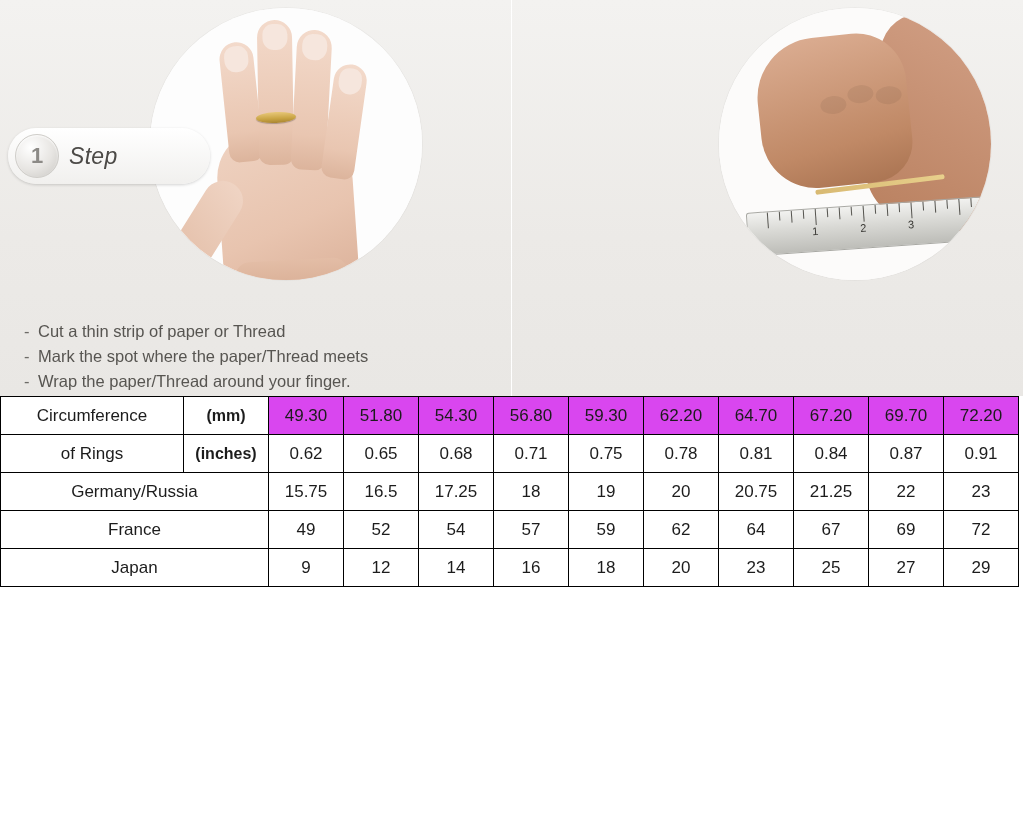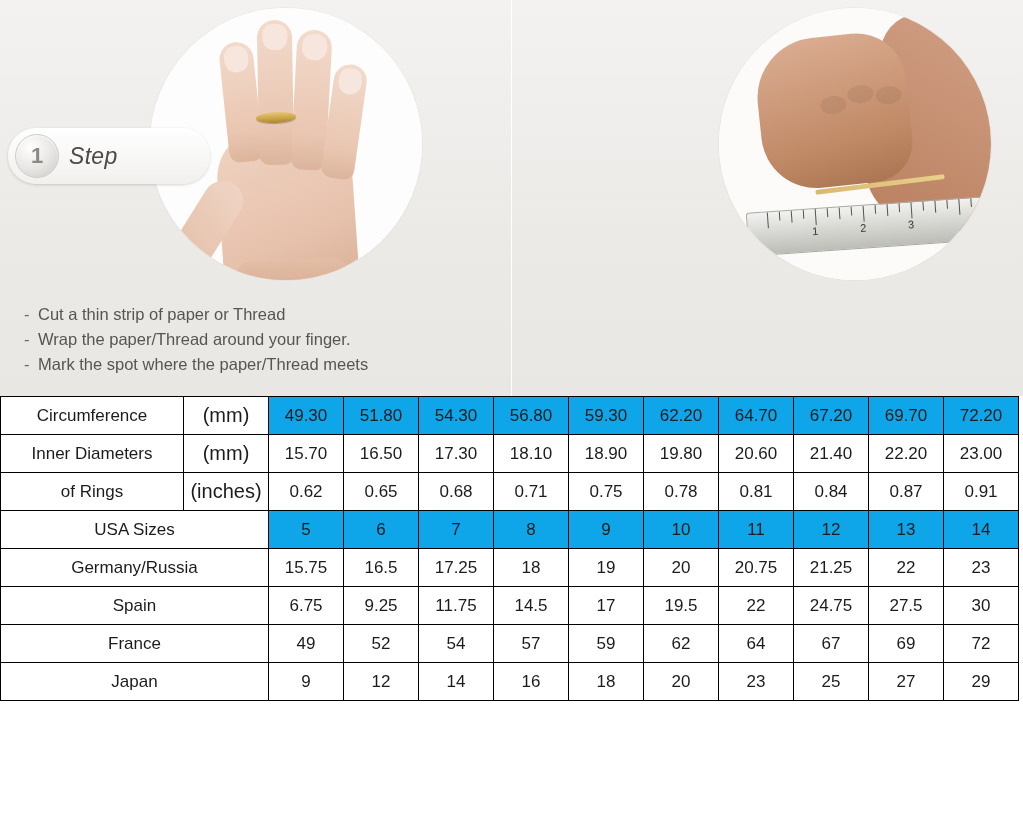--- a/index.html
+++ b/index.html
@@ -225,21 +225,21 @@
   .step-word {
     font-size: 23px;
     color: #4c4a47;
     letter-spacing: .3px;
     font-style: italic;
   }
 
   
   .bullets {
     position: absolute;
-    bottom: 19px;
+    bottom: 2px;
     font-size: 16.5px;
     line-height: 25px;
     color: #575551;
   }
   .bullets.one { left: 24px; }
   .bullets div { white-space: nowrap; }
   .bullets .dash { display: inline-block; width: 14px; color: #6d6b67; }
 
   
   table.size-table {
@@ -257,23 +257,24 @@
     white-space: nowrap;
   }
   td.label {
     text-align: left;
     padding-left: 6px;
     font-size: 17px;
   }
   td.label-c { text-align: center; }
   td.unit {
     text-align: center;
-    font-size: 20px;
-  }
-  td.shaded { background: #0ea5e9; }
+    font-size: 16px;
+    font-weight: bold;
+  }
+  td.shaded { background: #d946ef; }
   .col-label { width: 183px; }
   .col-unit  { width: 85px; }
   .col-v     { width: 75px; }
 </style>
 </head>
 <body>
 
 <div class="page">
 
   <div class="steps">
@@ -301,22 +302,22 @@
         </div>
       </div>
 
       <div class="step-badge one">
         <div class="step-num">1</div>
         <div class="step-word">Step</div>
       </div>
 
       <div class="bullets one">
         <div><span class="dash">-</span><span>Cut a thin strip of paper or Thread</span></div>
+        <div><span class="dash">-</span><span>Mark the spot where the paper/Thread meets</span></div>
         <div><span class="dash">-</span><span>Wrap the paper/Thread around your finger.</span></div>
-        <div><span class="dash">-</span><span>Mark the spot where the paper/Thread meets</span></div>
       </div>
     </div>
 
     <div class="step-panel right">
 
       <div class="photo-circle two">
         <div class="hand2">
           <div class="arm2"></div>
           <div class="fist2">
             <div class="knuckle k1"></div>
@@ -379,93 +380,53 @@
         <td class="shaded">56.80</td>
         <td class="shaded">59.30</td>
         <td class="shaded">62.20</td>
         <td class="shaded">64.70</td>
         <td class="shaded">67.20</td>
         <td class="shaded">69.70</td>
         <td class="shaded">72.20</td>
       </tr>
 
 
-      <tr>
-        <td class="label label-c">Inner Diameters</td>
-        <td class="unit">(mm)</td>
-        <td>15.70</td>
-        <td>16.50</td>
-        <td>17.30</td>
-        <td>18.10</td>
-        <td>18.90</td>
-        <td>19.80</td>
-        <td>20.60</td>
-        <td>21.40</td>
-        <td>22.20</td>
-        <td>23.00</td>
-      </tr>
 
       <tr>
         <td class="label label-c">of Rings</td>
         <td class="unit">(inches)</td>
         <td>0.62</td>
         <td>0.65</td>
         <td>0.68</td>
         <td>0.71</td>
         <td>0.75</td>
         <td>0.78</td>
         <td>0.81</td>
         <td>0.84</td>
         <td>0.87</td>
         <td>0.91</td>
       </tr>
 
-      <tr>
-        <td class="label" colspan="2">USA Sizes</td>
-        <td class="shaded">5</td>
-        <td class="shaded">6</td>
-        <td class="shaded">7</td>
-        <td class="shaded">8</td>
-        <td class="shaded">9</td>
-        <td class="shaded">10</td>
-        <td class="shaded">11</td>
-        <td class="shaded">12</td>
-        <td class="shaded">13</td>
-        <td class="shaded">14</td>
-      </tr>
 
 
       <tr>
         <td class="label" colspan="2">Germany/Russia</td>
         <td>15.75</td>
         <td>16.5</td>
         <td>17.25</td>
         <td>18</td>
         <td>19</td>
         <td>20</td>
         <td>20.75</td>
         <td>21.25</td>
         <td>22</td>
         <td>23</td>
       </tr>
 
 
-      <tr>
-        <td class="label" colspan="2">Spain</td>
-        <td>6.75</td>
-        <td>9.25</td>
-        <td>11.75</td>
-        <td>14.5</td>
-        <td>17</td>
-        <td>19.5</td>
-        <td>22</td>
-        <td>24.75</td>
-        <td>27.5</td>
-        <td>30</td>
-      </tr>
 
       <tr>
         <td class="label" colspan="2">France</td>
         <td>49</td>
         <td>52</td>
         <td>54</td>
         <td>57</td>
         <td>59</td>
         <td>62</td>
         <td>64</td>

